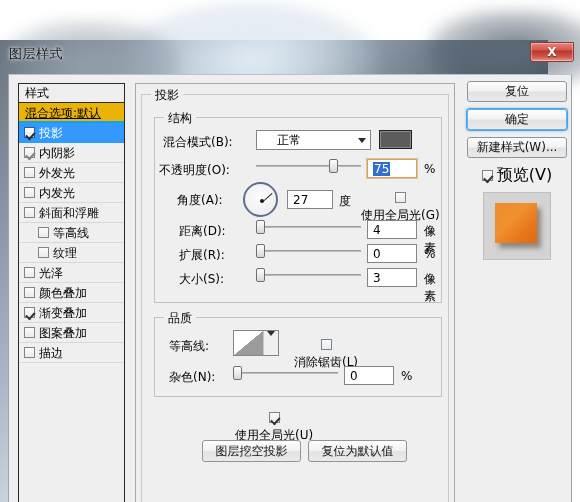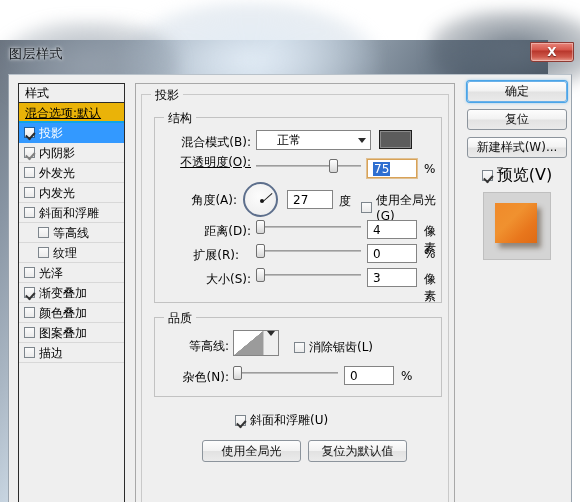--- a/index.html
+++ b/index.html
@@ -162,21 +162,21 @@
   .group-title {
     position: absolute; top: -8px; left: 9px;
     background: #efefef; padding: 0 4px; font-size: 12px; color: #000;
   }
   #grp-shadow  { left: 5px;  top: 10px; width: 308px; height: 412px; border-color:#c9c9c9; }
   #grp-struct  { left: 12px; top: 22px; width: 288px; height: 186px; }
   #grp-quality { left: 12px; top: 222px; width: 288px; height: 80px; }
 
   .lbl {
     position: absolute; font-size: 12px; color: #000;
-    text-align: right; white-space: nowrap;
+    text-align: left; white-space: nowrap;
   }
   .unit { position: absolute; font-size: 12px; color: #000; }
 
   .combo {
     position: absolute; height: 20px;
     border: 1px solid #848484; background: #fff;
     display: flex; align-items: center;
     cursor: pointer;
   }
   .combo .ctext { padding-left: 20px; font-size: 12px; color: #000; flex: 1; }
@@ -250,21 +250,21 @@
     background: linear-gradient(to bottom right, #fff 0%, #fff 49.6%, #9b9b9b 50.4%, #9b9b9b 100%);
     border-right: 1px solid #c8c8c8;
   }
   #contour-arrow {
     flex: 1; display: flex; align-items: center; justify-content: center;
     background: #efefef;
   }
 
   .chk-inline {
     position: absolute; display: flex; align-items: center; gap: 4px;
-    font-size: 12px; color: #000; cursor: pointer;
+    font-size: 12px; color: #000; cursor: pointer; flex-direction: column;
   }
 
   .botbtn {
     position: absolute; height: 22px;
     border: 1px solid #8c949c; border-radius: 3px;
     background: linear-gradient(to bottom, #fdfdfd 0%, #f2f2f2 48%, #e2e2e2 52%, #ebebeb 100%);
     font-size: 12px; color: #111;
     display: flex; align-items: center; justify-content: center;
     cursor: pointer;
   }
@@ -318,26 +318,26 @@
           </div>
           <div class="side-row indent">
             <span class="cb"></span>
             <span class="row-label">纹理</span>
           </div>
           <div class="side-row">
             <span class="cb"></span>
             <span class="row-label">光泽</span>
           </div>
           <div class="side-row">
+            <span class="cb"></span>
+            <span class="row-label">颜色叠加</span>
+          </div>
+          <div class="side-row">
             <span class="cb checked"></span>
             <span class="row-label">渐变叠加</span>
-          </div>
-          <div class="side-row">
-            <span class="cb"></span>
-            <span class="row-label">颜色叠加</span>
           </div>
           <div class="side-row">
             <span class="cb"></span>
             <span class="row-label">图案叠加</span>
           </div>
           <div class="side-row">
             <span class="cb"></span>
             <span class="row-label">描边</span>
           </div>
         </div>
@@ -351,21 +351,21 @@
         <div class="group" id="grp-struct">
           <span class="group-title">结构</span>
 
           <span class="lbl" style="left:8px; top:16px; width:88px;">混合模式(B):</span>
           <div class="combo" style="left:101px; top:12px; width:115px;">
             <span class="ctext">正常</span>
             <span class="arrow"></span>
           </div>
           <div id="color-swatch" style="left: 224px; top: 12px; background: rgb(92, 92, 92);"></div>
 
-          <span class="lbl" style="left:4px; top:36px; width:92px;text-decoration:underline;">不透明度(O):</span>
+          <span class="lbl" style="left:4px; top:44px; width:92px;">不透明度(O):</span>
           <div class="slider" style="left:101px; top:41px; width:105px;">
             <div class="track"></div>
             <div class="thumb" style="left:73px;"></div>
           </div>
           <div class="numfield focused" style="left:212px; top:41px;">
             <span class="val">75</span>
           </div>
           <span class="unit" style="left:269px; top:44px;">%</span>
 
           <span class="lbl" style="left:22px; top:74px; width:60px;">角度(A):</span>
@@ -385,21 +385,21 @@
           <span class="lbl" style="left:24px; top:105px; width:72px;">距离(D):</span>
           <div class="slider" style="left:101px; top:102px; width:105px;">
             <div class="track"></div>
             <div class="thumb" style="left:0px;"></div>
           </div>
           <div class="numfield" style="left:212px; top:102px;">
             <span>4</span>
           </div>
           <span class="unit" style="left:269px; top:105px;">像素</span>
 
-          <span class="lbl" style="left:12px; top:129px; width:72px;">扩展(R):</span>
+          <span class="lbl" style="left:24px; top:129px; width:72px;">扩展(R):</span>
           <div class="slider" style="left:101px; top:126px; width:105px;">
             <div class="track"></div>
             <div class="thumb" style="left:0px;"></div>
           </div>
           <div class="numfield" style="left:212px; top:126px;">
             <span>0</span>
           </div>
           <span class="unit" style="left:269px; top:129px;">%</span>
 
           <span class="lbl" style="left:24px; top:153px; width:72px;">大小(S):</span>
@@ -434,31 +434,31 @@
             <div class="thumb" style="left:0px;"></div>
           </div>
           <div class="numfield" style="left:189px; top:48px;">
             <span>0</span>
           </div>
           <span class="unit" style="left:246px; top:51px;">%</span>
         </div>
 
         <div class="chk-inline" style="left:93px; top:317px;">
           <span class="cb checked"></span>
-          <span>斜面和浮雕(U)</span>
+          <span>使用全局光(U)</span>
         </div>
 
-        <div class="botbtn" style="left:60px; top:345px; width:99px;">使用全局光</div>
+        <div class="botbtn" style="left:60px; top:345px; width:99px;">图层挖空投影</div>
         <div class="botbtn" style="left:166px; top:345px; width:99px;">复位为默认值</div>
       </div>
     </div>
 
     <div id="rightcol">
+      <div class="rbtn">复位</div>
       <div class="rbtn default">确定</div>
-      <div class="rbtn">复位</div>
       <div class="rbtn">新建样式(W)...</div>
       <div id="preview-toggle">
         <span class="cb checked"></span>
         <span>预览(V)</span>
       </div>
       <div id="preview-box">
         <div id="preview-swatch"></div>
       </div>
     </div>
 

